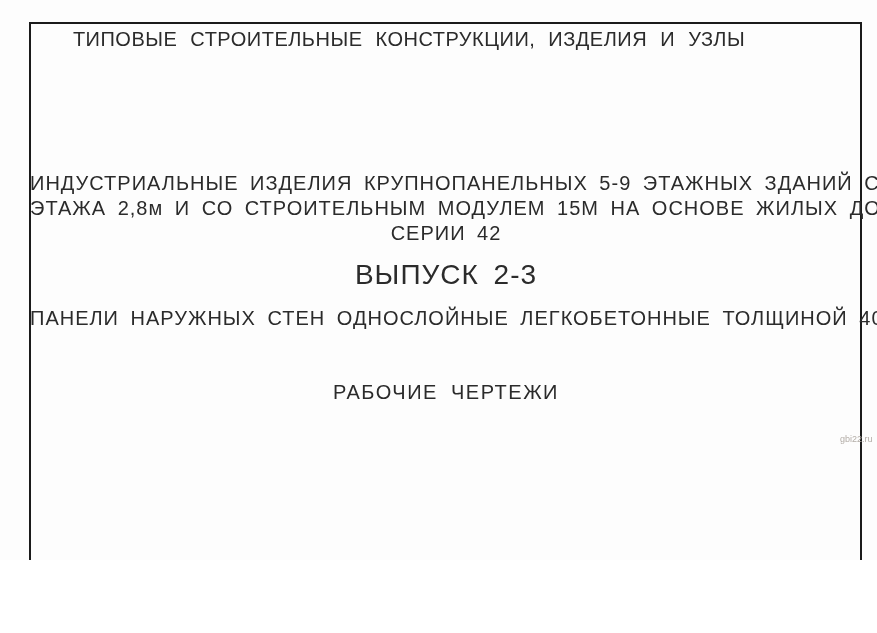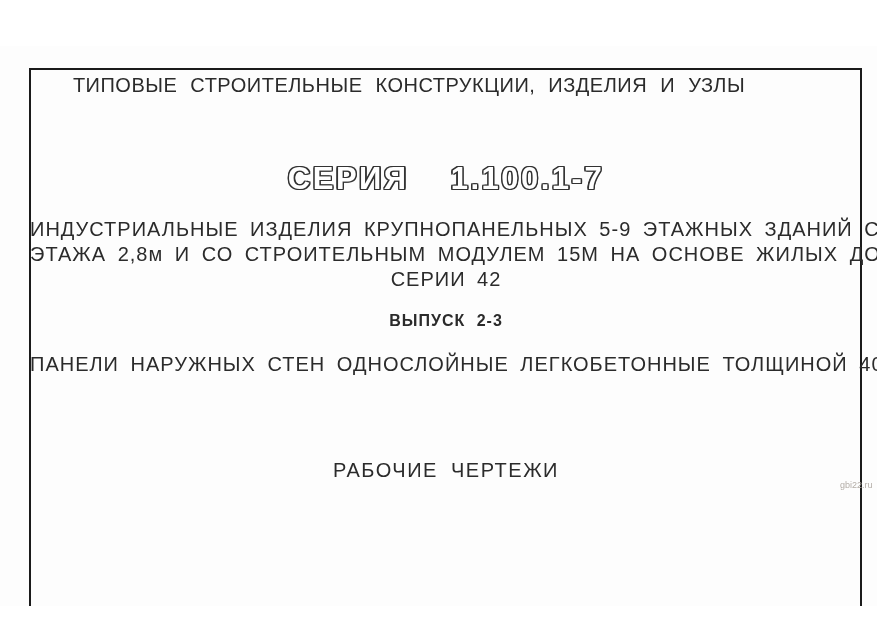--- a/index.html
+++ b/index.html
@@ -13,21 +13,20 @@
     background:#fff;
     font-family:"Liberation Sans", sans-serif;
     -webkit-font-smoothing:antialiased;
   }
   .sheet{
     position:relative;
     width:877px;
     height:560px;
     background:var(--background);
     overflow:hidden;
-    margin-top:46px;
   }
   .frame{
     position:absolute;
     left:29px; top:22px;
     width:829px; height:576px;
     border:2px solid var(--frame);
     box-sizing:content-box;
   }
   .txt{
     position:absolute;
@@ -64,35 +63,34 @@
   }
   .description{
     top:171px;
     font-size:20px;
     line-height:25px;
     letter-spacing:1px;
     word-spacing:5px;
   }
   .issue-line{
     top:263px;
-    font-size:16px;
+    font-size:28px;
     line-height:24px;
     letter-spacing:1px;
     word-spacing:6px;
-    font-weight:bold;
   }
   .subject{
     top:306px;
     font-size:20px;
     line-height:24px;
     letter-spacing:1px;
     word-spacing:5px;
   }
   .doctype-line{
-    top:412px;
+    top:380px;
     font-size:20px;
     line-height:24px;
     letter-spacing:1.5px;
     word-spacing:6px;
   }
   .watermark{
     position:absolute;
     left:840px; top:434px;
     width:60px;
     font-size:9px;
@@ -115,23 +113,20 @@
 </style>
 </head>
 <body>
 
 <div class="sheet">
 
   <div class="frame"></div>
 
   <div class="txt header-line">ТИПОВЫЕ СТРОИТЕЛЬНЫЕ КОНСТРУКЦИИ, ИЗДЕЛИЯ И УЗЛЫ</div>
 
-  <div class="txt series-line">
-    <span>СЕРИЯ</span><span class="series-number">1.100.1-7</span>
-  </div>
 
   <div class="txt description">
     <div>ИНДУСТРИАЛЬНЫЕ ИЗДЕЛИЯ КРУПНОПАНЕЛЬНЫХ 5-9 ЭТАЖНЫХ ЗДАНИЙ С ВЫСОТОЙ</div>
     <div>ЭТАЖА 2,8м И СО СТРОИТЕЛЬНЫМ МОДУЛЕМ 15М НА ОСНОВЕ ЖИЛЫХ ДОМОВ</div>
     <div>СЕРИИ 42</div>
   </div>
 
   <div class="txt issue-line">ВЫПУСК 2-3</div>
 
   <div class="txt subject">

